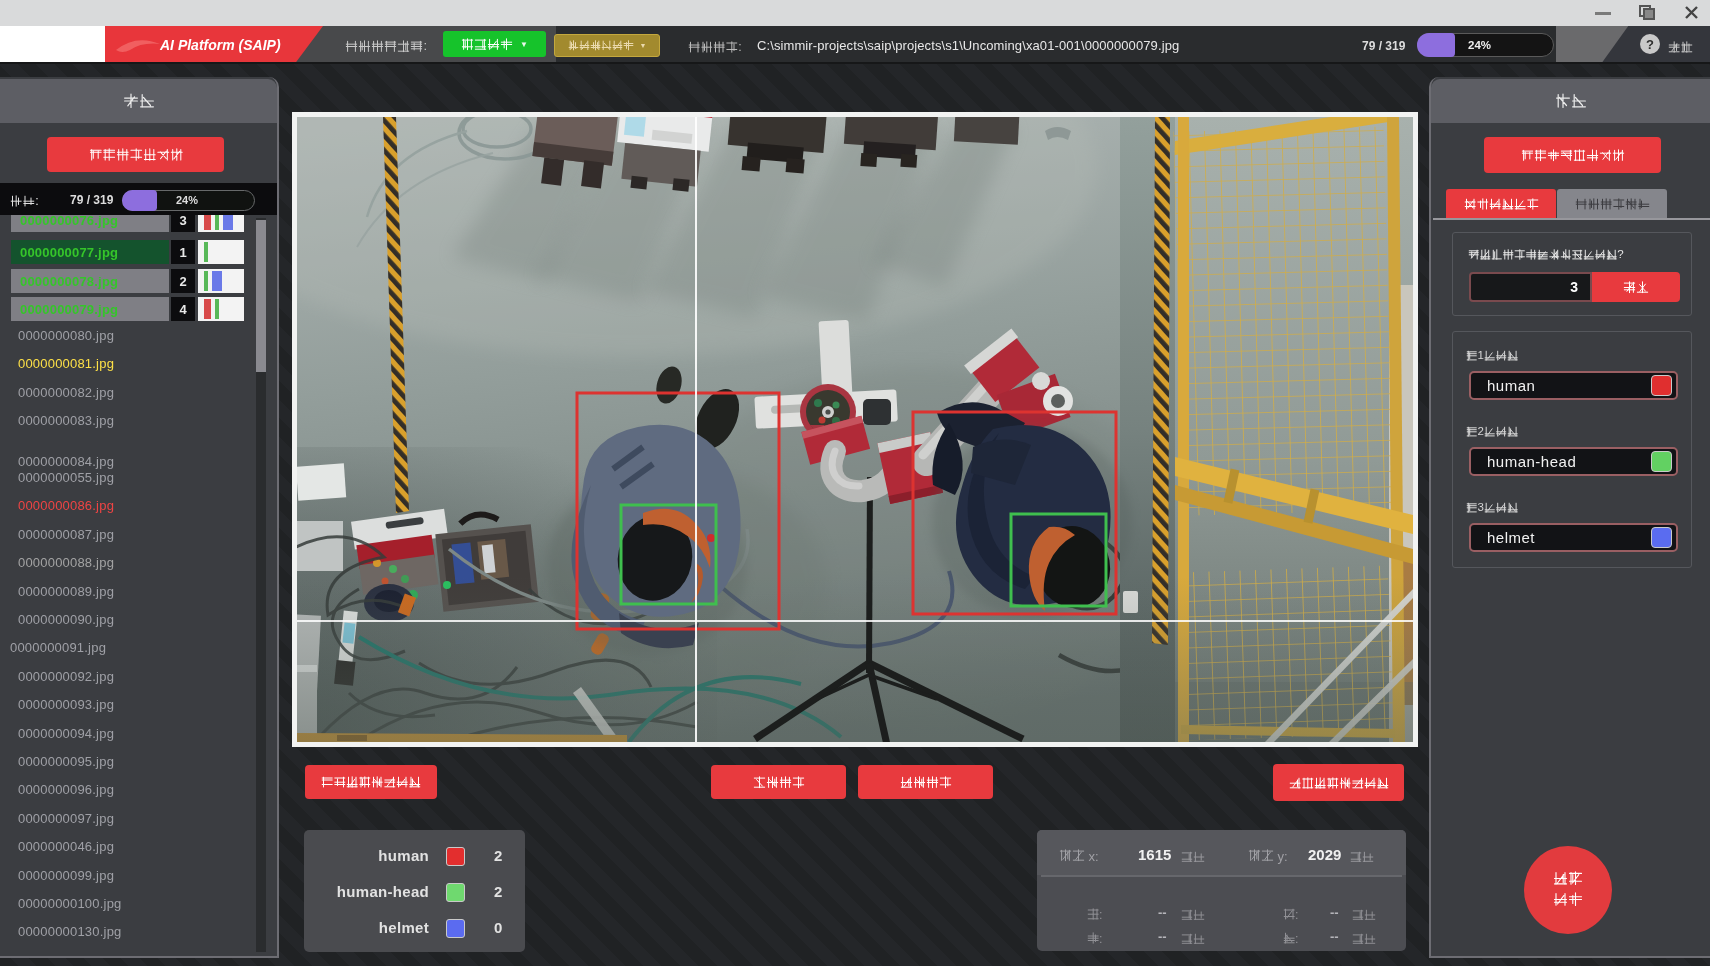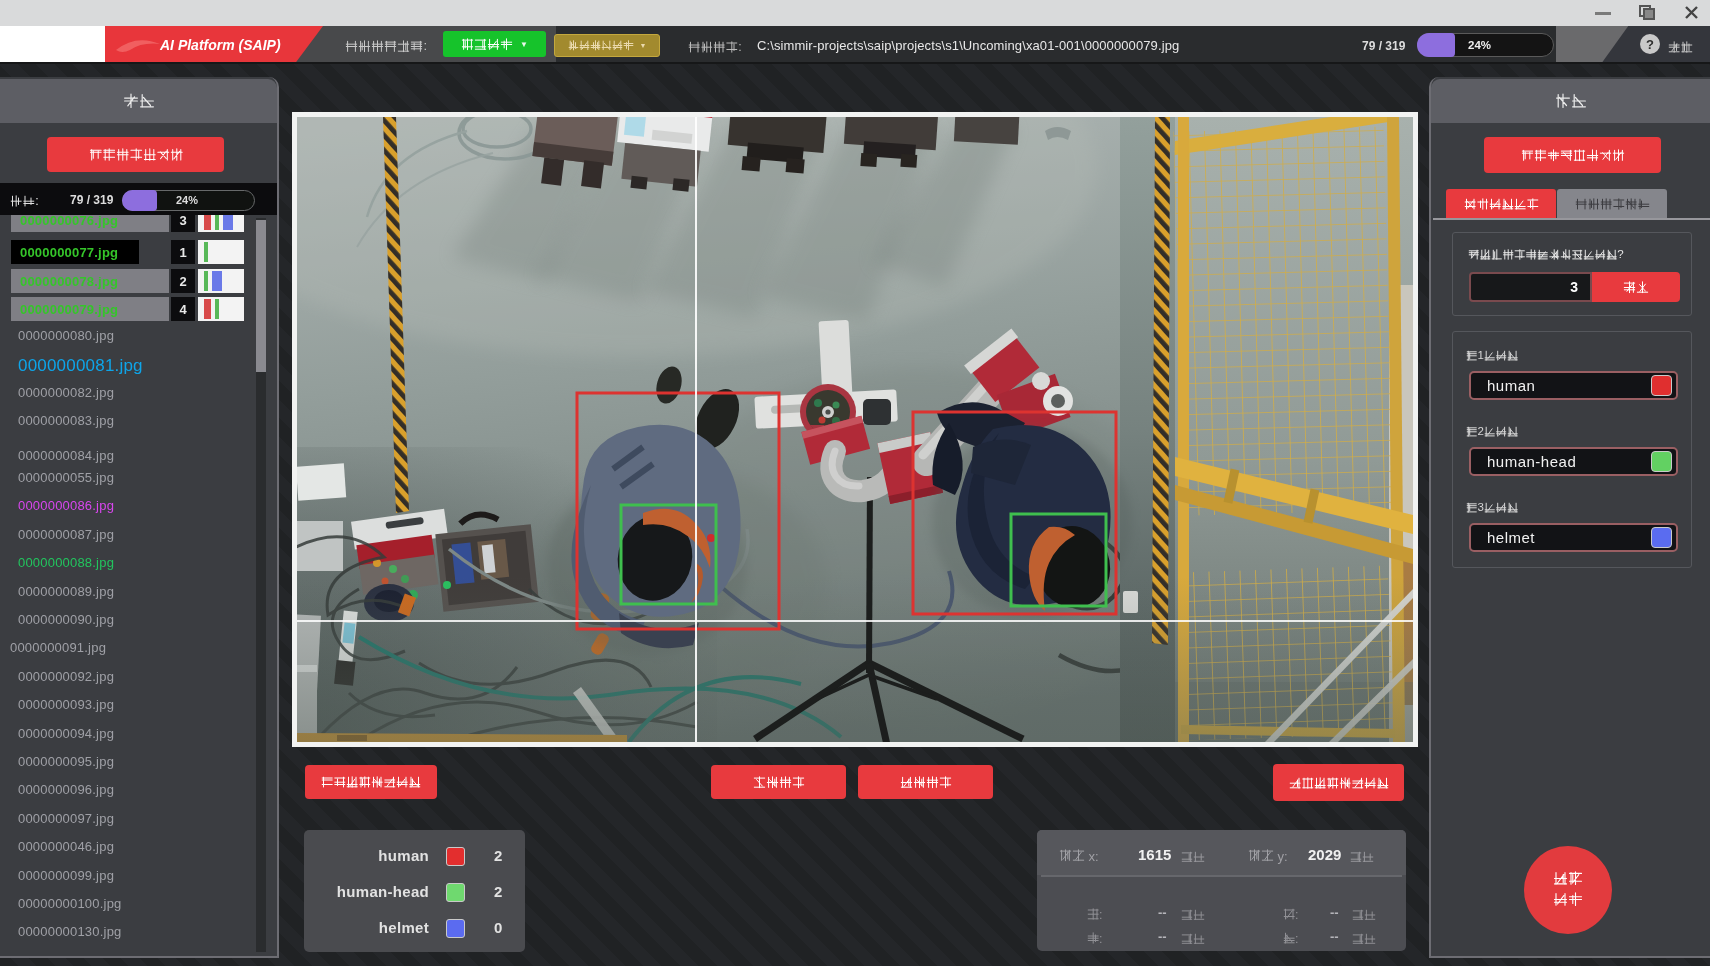--- a/index.html
+++ b/index.html
@@ -100,21 +100,21 @@
         <span style="color:#35c52a;font-weight:bold;font-size:13px;margin-left:9px;letter-spacing:0.2px">0000000076.jpg</span>
       </div>
       <div style="position:absolute;left:160px;top:0;width:24px;height:24px;background:#0c0c0e;color:#e8e8e8;font-size:13px;font-weight:bold;display:flex;align-items:center;justify-content:center">3</div>
       <div style="position:absolute;left:187px;top:0;width:46px;height:24px;background:#f3f3f3;">
         <div style="position:absolute;left:6px;top:2px;width:7px;height:20px;background:#d84a4a"></div>
         <div style="position:absolute;left:17px;top:2px;width:4px;height:20px;background:#58b858"></div>
         <div style="position:absolute;left:25px;top:2px;width:10px;height:20px;background:#6a79e8"></div>
       </div>
     </div>
     <div style="position:absolute;left:11px;top:25px;width:233px;height:24px;">
-      <div style="position:absolute;left:0;top:0;width:128px;height:24px;background:#000000;display:flex;align-items:center;">
+      <div style="position:absolute;left:0;top:0;width:158px;height:24px;background:#14532d;display:flex;align-items:center;">
         <span style="color:#35c52a;font-weight:bold;font-size:13px;margin-left:9px;letter-spacing:0.2px">0000000077.jpg</span>
       </div>
       <div style="position:absolute;left:160px;top:0;width:24px;height:24px;background:#0c0c0e;color:#e8e8e8;font-size:13px;font-weight:bold;display:flex;align-items:center;justify-content:center">1</div>
       <div style="position:absolute;left:187px;top:0;width:46px;height:24px;background:#f3f3f3;">
         <div style="position:absolute;left:6px;top:2px;width:4px;height:20px;background:#58b858"></div>
       </div>
     </div>
     <div style="position:absolute;left:11px;top:54px;width:233px;height:28px;">
       <div style="position:absolute;left:0;top:0;width:158px;height:24px;background:#7f7f85;display:flex;align-items:center;">
         <span style="color:#35c52a;font-weight:bold;font-size:13px;margin-left:9px;letter-spacing:0.2px">0000000078.jpg</span>
@@ -129,28 +129,28 @@
       <div style="position:absolute;left:0;top:0;width:158px;height:24px;background:#7f7f85;display:flex;align-items:center;">
         <span style="color:#35c52a;font-weight:bold;font-size:13px;margin-left:9px;letter-spacing:0.2px">0000000079.jpg</span>
       </div>
       <div style="position:absolute;left:160px;top:0;width:24px;height:24px;background:#0c0c0e;color:#e8e8e8;font-size:13px;font-weight:bold;display:flex;align-items:center;justify-content:center">4</div>
       <div style="position:absolute;left:187px;top:0;width:46px;height:24px;background:#f3f3f3;">
         <div style="position:absolute;left:6px;top:2px;width:7px;height:20px;background:#d84a4a"></div>
         <div style="position:absolute;left:17px;top:2px;width:4px;height:20px;background:#58b858"></div>
       </div>
     </div>
     <div style="position:absolute;left:18px;top:113px;color:#9fa0a6;font-size:13px;letter-spacing:0.2px">0000000080.jpg</div>
-    <div style="position:absolute;left:18px;top:141.4px;color:#0ea5e9;font-size:17px;letter-spacing:0.2px">0000000081.jpg</div>
+    <div style="position:absolute;left:18px;top:141.4px;color:#fde047;font-size:13px;letter-spacing:0.2px">0000000081.jpg</div>
     <div style="position:absolute;left:18px;top:169.8px;color:#9fa0a6;font-size:13px;letter-spacing:0.2px">0000000082.jpg</div>
     <div style="position:absolute;left:18px;top:198.20000000000002px;color:#9fa0a6;font-size:13px;letter-spacing:0.2px">0000000083.jpg</div>
-    <div style="position:absolute;left:18px;top:233px;color:#9fa0a6;font-size:13px;letter-spacing:0.2px">0000000084.jpg</div>
+    <div style="position:absolute;left:18px;top:239px;color:#9fa0a6;font-size:13px;letter-spacing:0.2px">0000000084.jpg</div>
     <div style="position:absolute;left:18px;top:255.0px;color:#9fa0a6;font-size:13px;letter-spacing:0.2px">0000000055.jpg</div>
-    <div style="position:absolute;left:18px;top:283.4px;color:#d946ef;font-size:13px;letter-spacing:0.2px">0000000086.jpg</div>
+    <div style="position:absolute;left:18px;top:283.4px;color:#ef4444;font-size:13px;letter-spacing:0.2px">0000000086.jpg</div>
     <div style="position:absolute;left:18px;top:311.79999999999995px;color:#9fa0a6;font-size:13px;letter-spacing:0.2px">0000000087.jpg</div>
-    <div style="position:absolute;left:18px;top:340.19999999999993px;color:#22c55e;font-size:13px;letter-spacing:0.2px">0000000088.jpg</div>
+    <div style="position:absolute;left:18px;top:340.19999999999993px;color:#a3a3a3;font-size:13px;letter-spacing:0.2px">0000000088.jpg</div>
     <div style="position:absolute;left:18px;top:368.5999999999999px;color:#9fa0a6;font-size:13px;letter-spacing:0.2px">0000000089.jpg</div>
     <div style="position:absolute;left:18px;top:396.9999999999999px;color:#9fa0a6;font-size:13px;letter-spacing:0.2px">0000000090.jpg</div>
     <div style="position:absolute;left:10px;top:425.39999999999986px;color:#9fa0a6;font-size:13px;letter-spacing:0.2px">0000000091.jpg</div>
     <div style="position:absolute;left:18px;top:453.79999999999984px;color:#9fa0a6;font-size:13px;letter-spacing:0.2px">0000000092.jpg</div>
     <div style="position:absolute;left:18px;top:482.1999999999998px;color:#9fa0a6;font-size:13px;letter-spacing:0.2px">0000000093.jpg</div>
     <div style="position:absolute;left:18px;top:510.5999999999998px;color:#9fa0a6;font-size:13px;letter-spacing:0.2px">0000000094.jpg</div>
     <div style="position:absolute;left:18px;top:538.9999999999998px;color:#9fa0a6;font-size:13px;letter-spacing:0.2px">0000000095.jpg</div>
     <div style="position:absolute;left:18px;top:567.3999999999997px;color:#9fa0a6;font-size:13px;letter-spacing:0.2px">0000000096.jpg</div>
     <div style="position:absolute;left:18px;top:595.7999999999997px;color:#9fa0a6;font-size:13px;letter-spacing:0.2px">0000000097.jpg</div>
     <div style="position:absolute;left:18px;top:624.1999999999997px;color:#9fa0a6;font-size:13px;letter-spacing:0.2px">0000000046.jpg</div>

